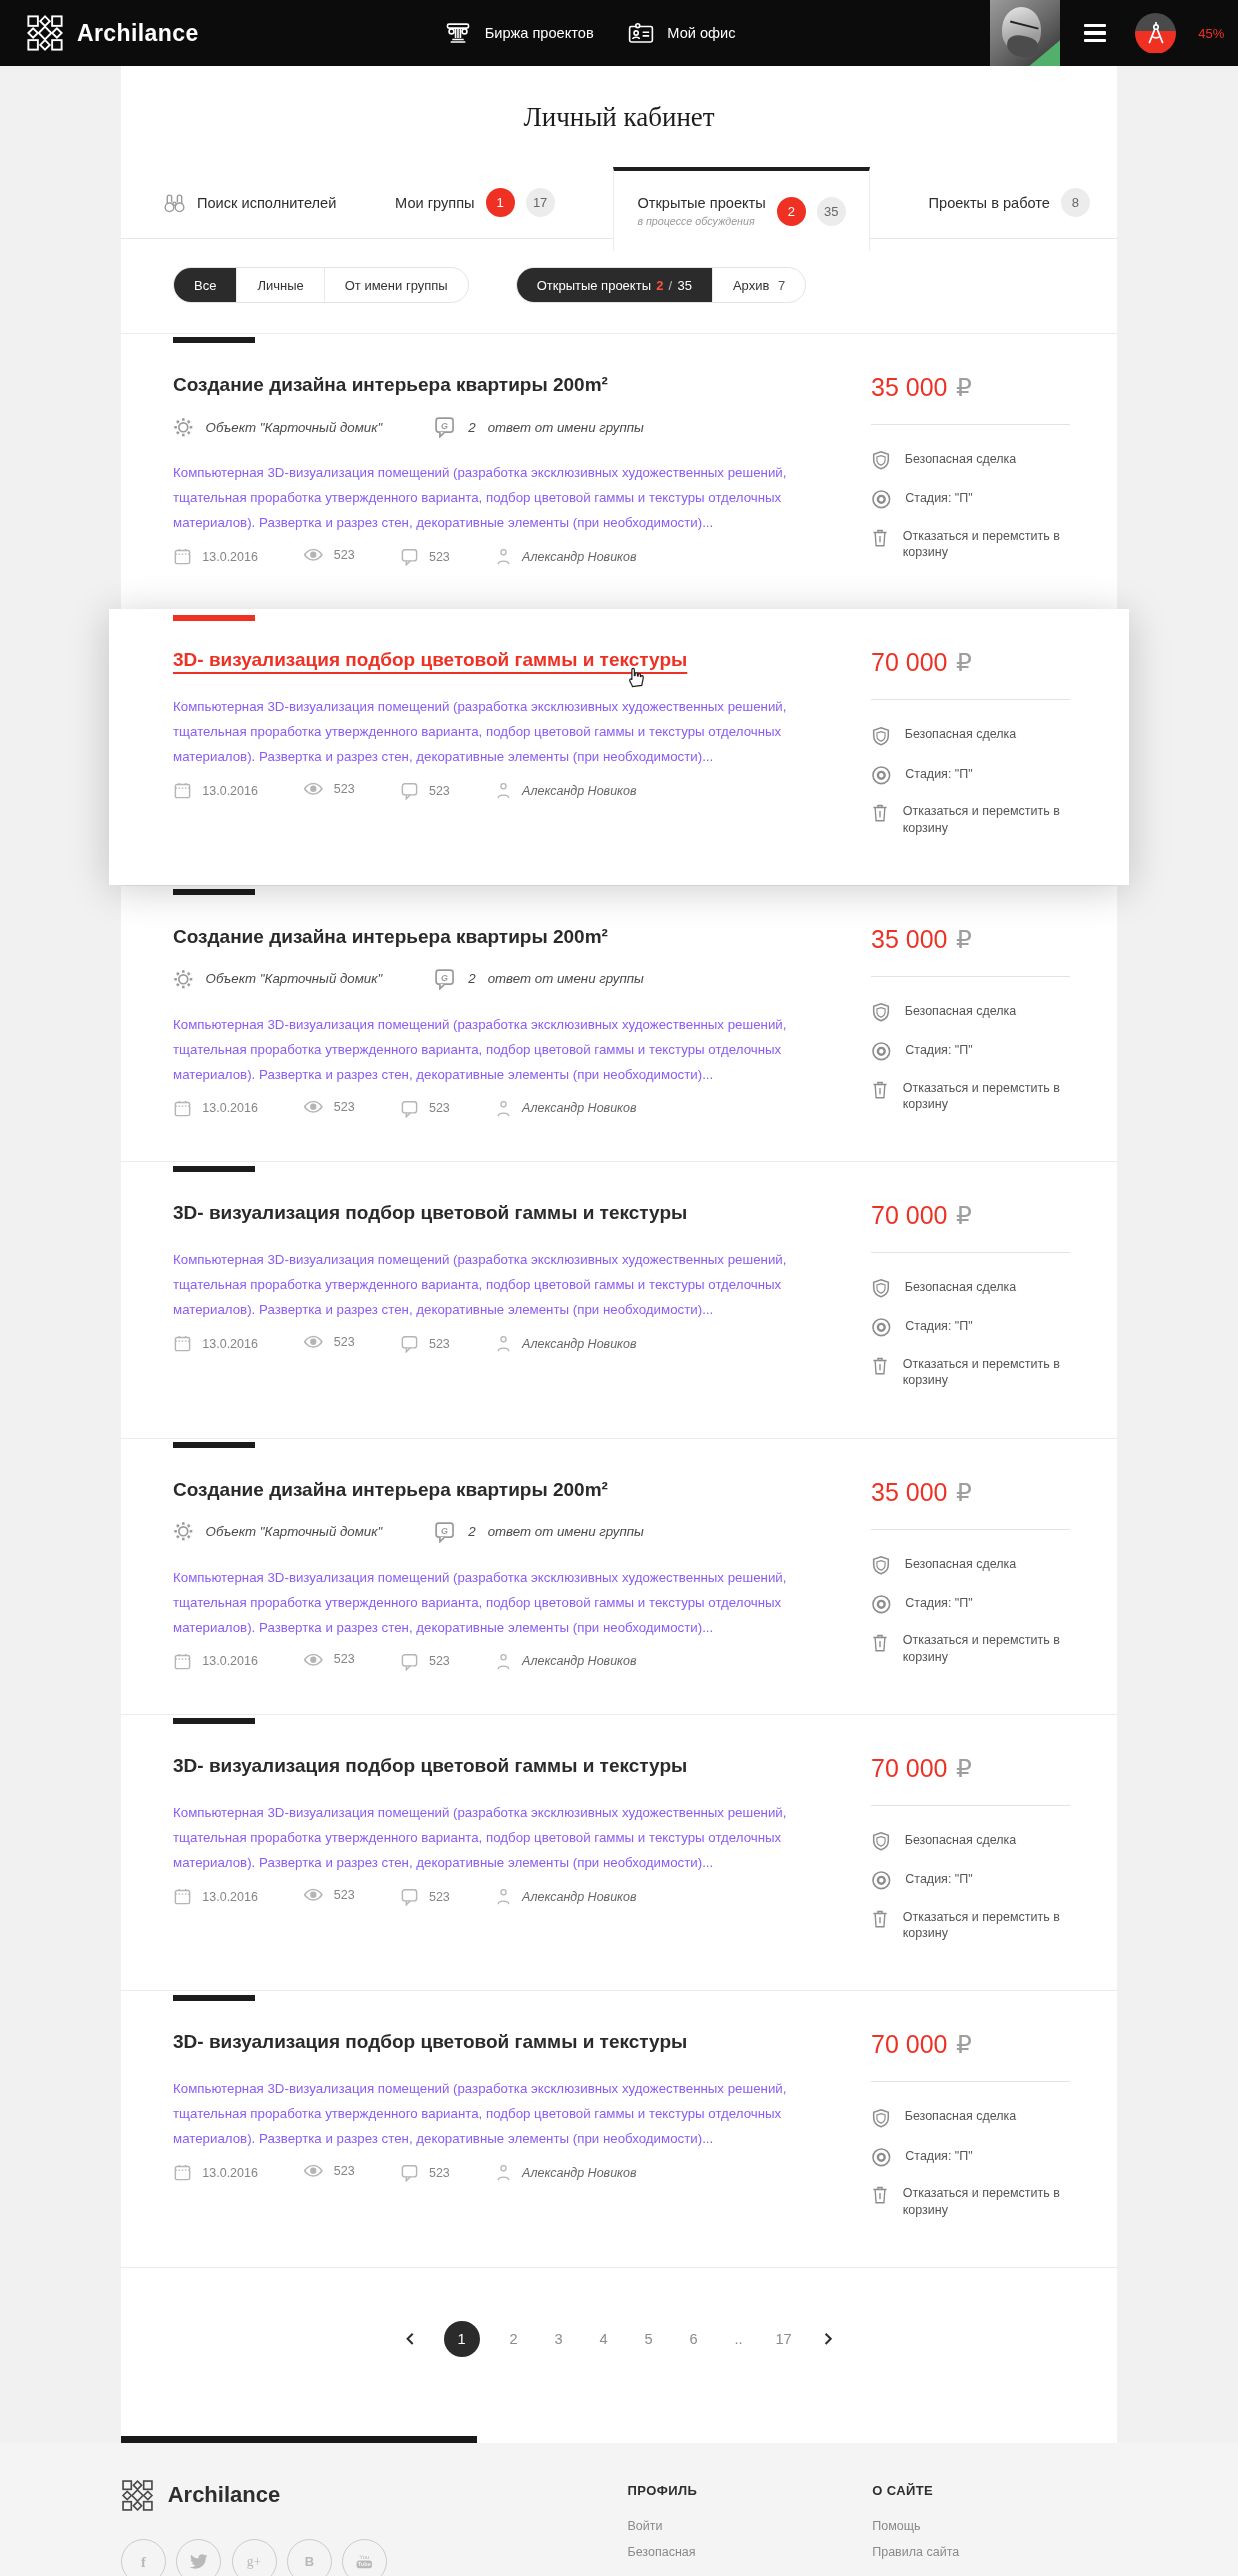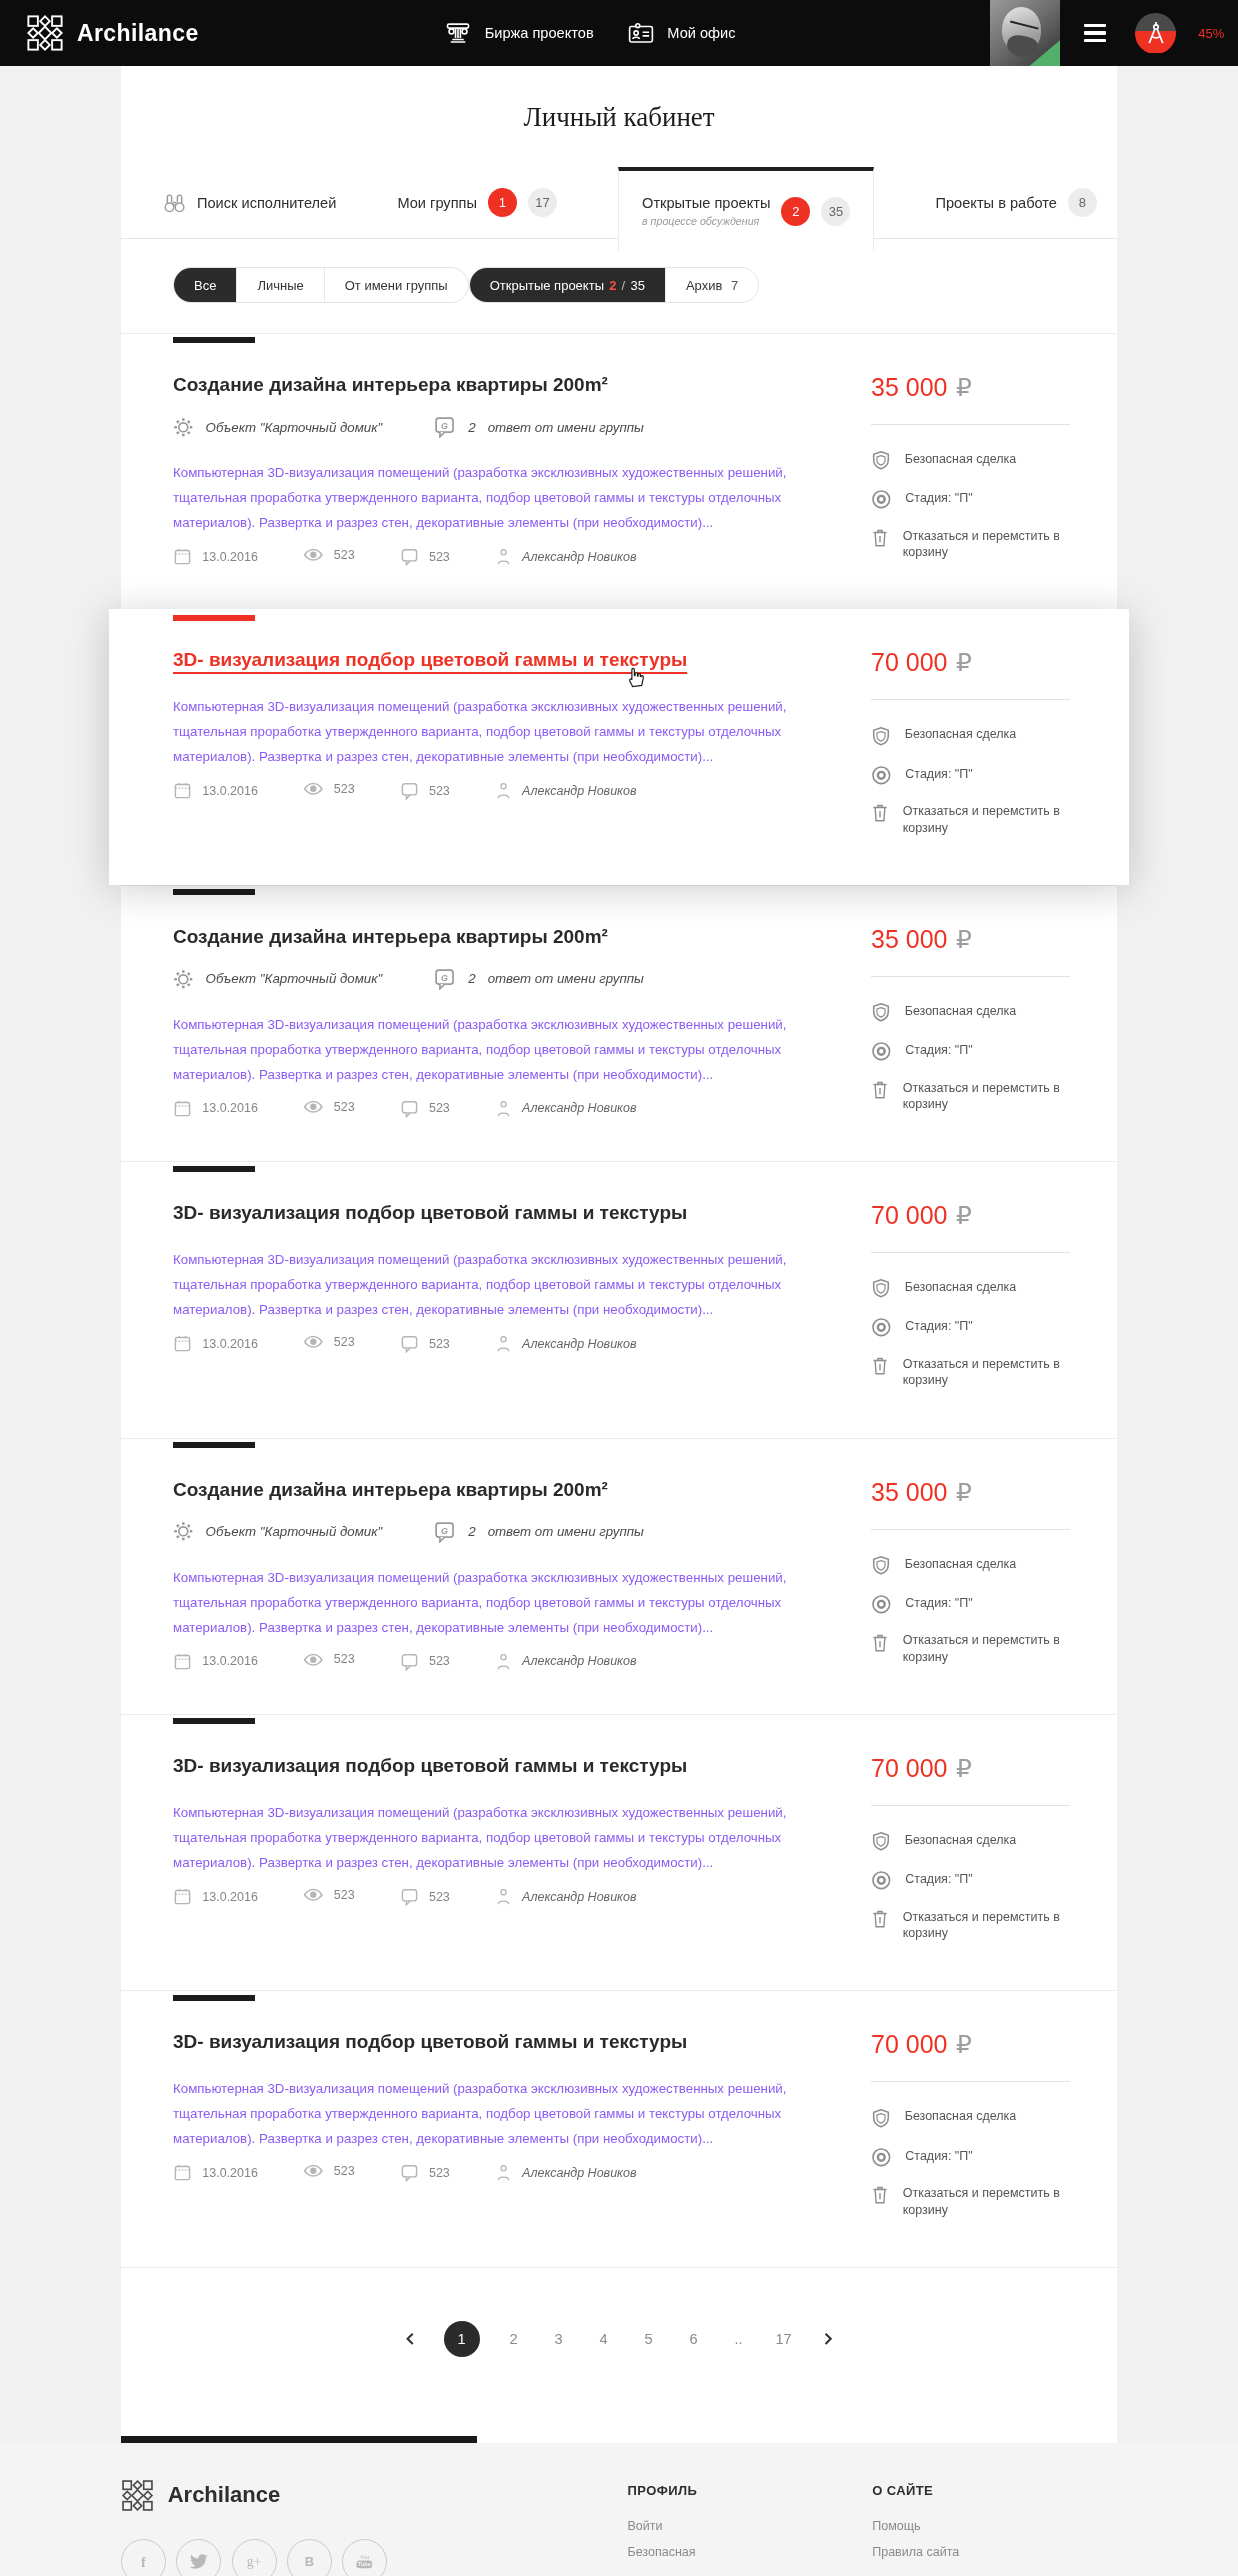--- a/index.html
+++ b/index.html
@@ -25,31 +25,31 @@
   .progress-badge .half-bot{height:55%;background:#ef3124}
   .progress-badge svg{position:absolute;left:50%;top:50%;transform:translate(-50%,-50%)}
   .completion{margin-left:22px;color:#ef3124;font-size:13px;font-weight:normal}
 
   
   .page-bg{background:#f1f1f1}
   .container{width:996px;margin:0 auto;background:#fff}
   .page-title{font-family:"Liberation Serif","DejaVu Serif",serif;font-weight:400;font-size:27px;color:#1c1c1c;text-align:center;padding:36px 0 34px}
 
   
-  .tabs{display:flex;align-items:center;justify-content:space-between;height:72px;padding:0 20px 0 42px;border-bottom:0.9px solid #e6e6e6}
+  .tabs{display:flex;align-items:center;justify-content:space-between;height:72px;padding:0 27px 0 42px;border-bottom:0.9px solid #e6e6e6}
   .tab{display:flex;align-items:center;gap:11px;font-size:14.6px;color:#2e2e2e;cursor:pointer}
   .tab .ticon{color:#9b9b9b}
   .badge{min-width:29px;height:29px;padding:0 6px;border-radius:14.6px;display:inline-flex;align-items:center;justify-content:center;font-size:13px}
   .badge.red{background:#ef3124;color:#fff}
   .badge.gray{background:#ececec;color:#666}
   .tab.active{align-self:flex-start;height:84px;margin-bottom:-12px;padding:0 23px;background:#fff;border-top:4.3px solid #1f1f1f;border-left:0.9px solid #ececec;border-right:0.9px solid #ececec;position:relative;z-index:2}
   .tab.active .tab-sub{font-size:10.7px;font-style:italic;color:#9a9a9a;margin-top:3.4px;font-weight:normal}
 
   
-  .filters{display:flex;padding:28px 0 30px 52px}
+  .filters{display:flex;gap:47px;padding:28px 0 30px 52px}
   .seg-group{display:flex;border:0.9px solid #e3e3e3;border-radius:19px;overflow:hidden;background:#fff;height:36px}
   .seg{display:flex;align-items:center;gap:5.2px;padding:0 20px;font-size:13px;color:#333;border-left:0.9px solid #e9e9e9;cursor:pointer;white-space:nowrap}
   .seg:first-child{border-left:none}
   .seg.active{background:#2b2b2b;color:#fff;border-left:none}
   .seg .cnt-red{color:#ff5040;font-weight:bold}
   .seg .cnt-sep{color:#bdbdbd}
   .seg .cnt{color:#555;margin-left:3.4px}
 
   
   .card{position:relative;display:flex;justify-content:space-between;padding:0 47px 0 52px;border-top:0.9px solid #ececec;background:#fff}

